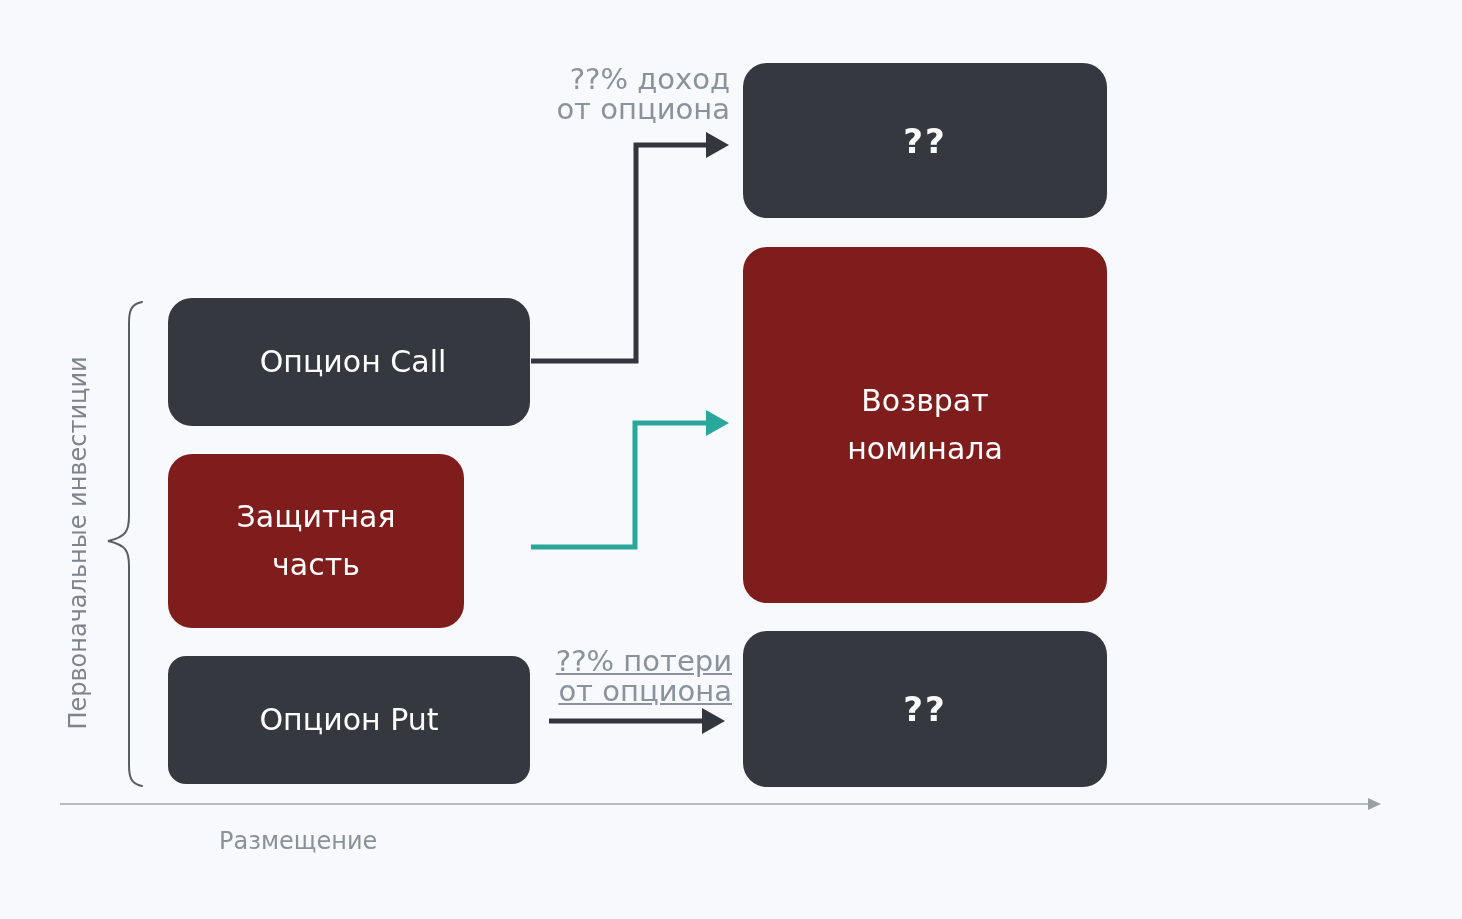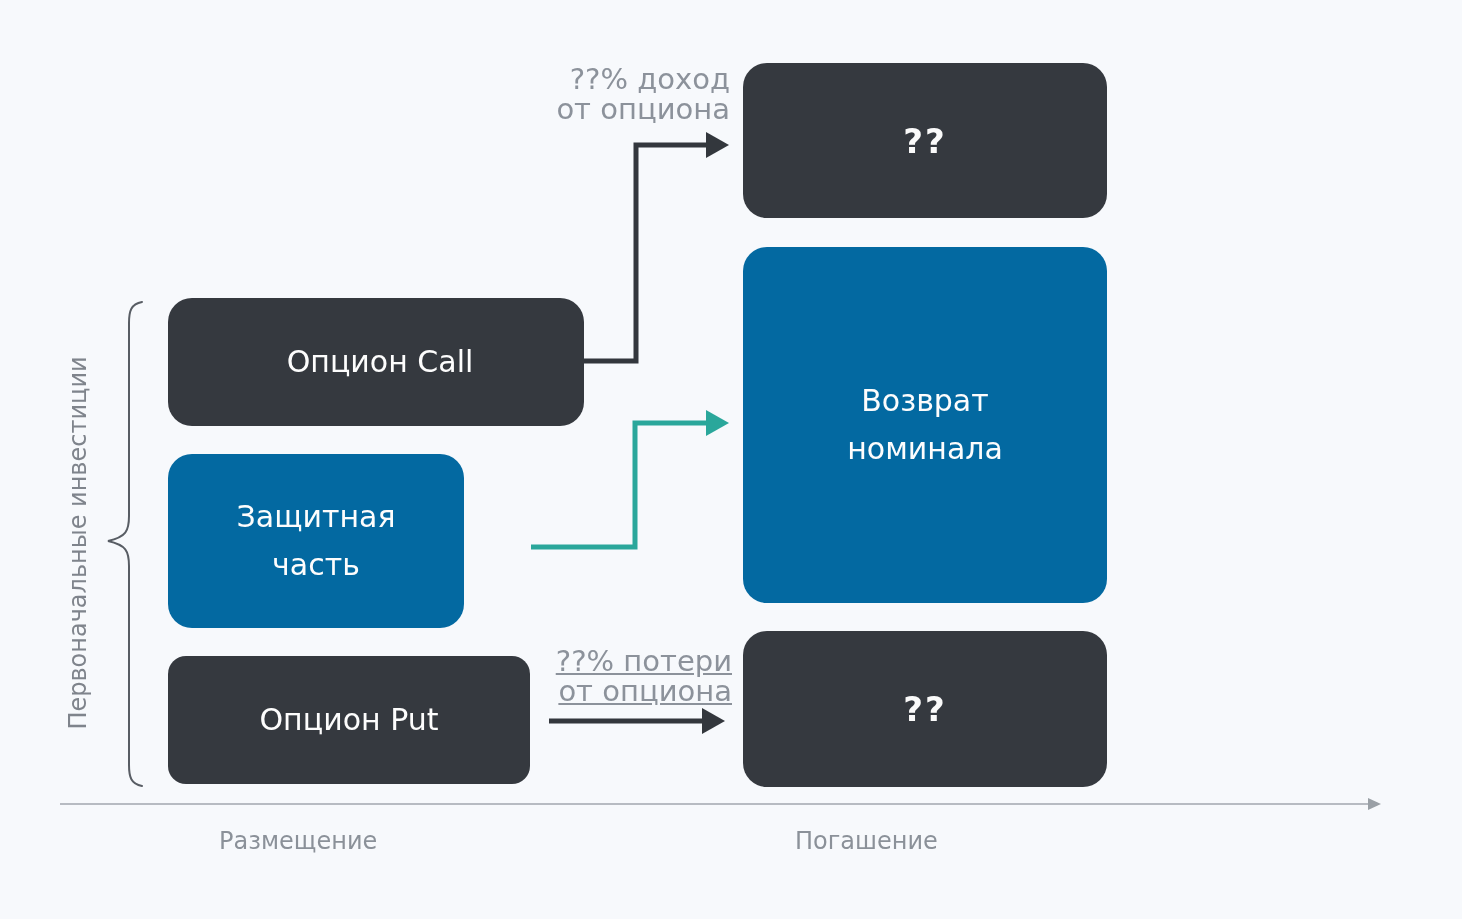--- a/index.html
+++ b/index.html
@@ -24,35 +24,35 @@
   .box {
     position: absolute;
     border-radius: 24px;
     display: flex;
     align-items: center;
     justify-content: center;
     text-align: center;
     color: #ffffff;
   }
   .box.dark { background: #35393f; }
-  .box.teal { background: #0369a1; }
+  .box.teal { background: #7f1d1d; }
   .box-label {
     font-size: 30px;
     line-height: 1.6;
     color: #fdfdfd;
   }
   .box-label.wrap { max-width: 210px; }
   .qq-label {
     font-size: 34px;
     font-weight: 700;
     letter-spacing: 2px;
     color: #fafafa;
   }
   
-  .box-call       { left: 168px; top: 298px; width: 416px; height: 128px; padding-left: 8px; }
+  .box-call       { left: 168px; top: 298px; width: 362px; height: 128px; padding-left: 8px; }
   .box-protective { left: 168px; top: 454px; width: 296px; height: 174px; }
   .box-put        { left: 168px; top: 656px; width: 362px; height: 128px; border-radius: 18px; }
   
   .box-payout-top    { left: 743px; top:  63px; width: 364px; height: 155px; }
   .box-nominal       { left: 743px; top: 247px; width: 364px; height: 356px; }
   .box-payout-bottom { left: 743px; top: 631px; width: 364px; height: 156px; }
 
   .arrow-caption {
     position: absolute;
     width: 190px;
@@ -151,15 +151,14 @@
   <div class="arrow-caption caption-income">
     <span>??% доход</span><br>
     <span>от опциона</span>
   </div>
   <div class="arrow-caption caption-loss">
     <span>??% потери</span><br>
     <span>от опциона</span>
   </div>
 
   <div class="axis-label axis-label-placement">Размещение</div>
-  <div class="axis-label axis-label-redemption">Погашение</div>
 
 </div>
 
 </body></html>

